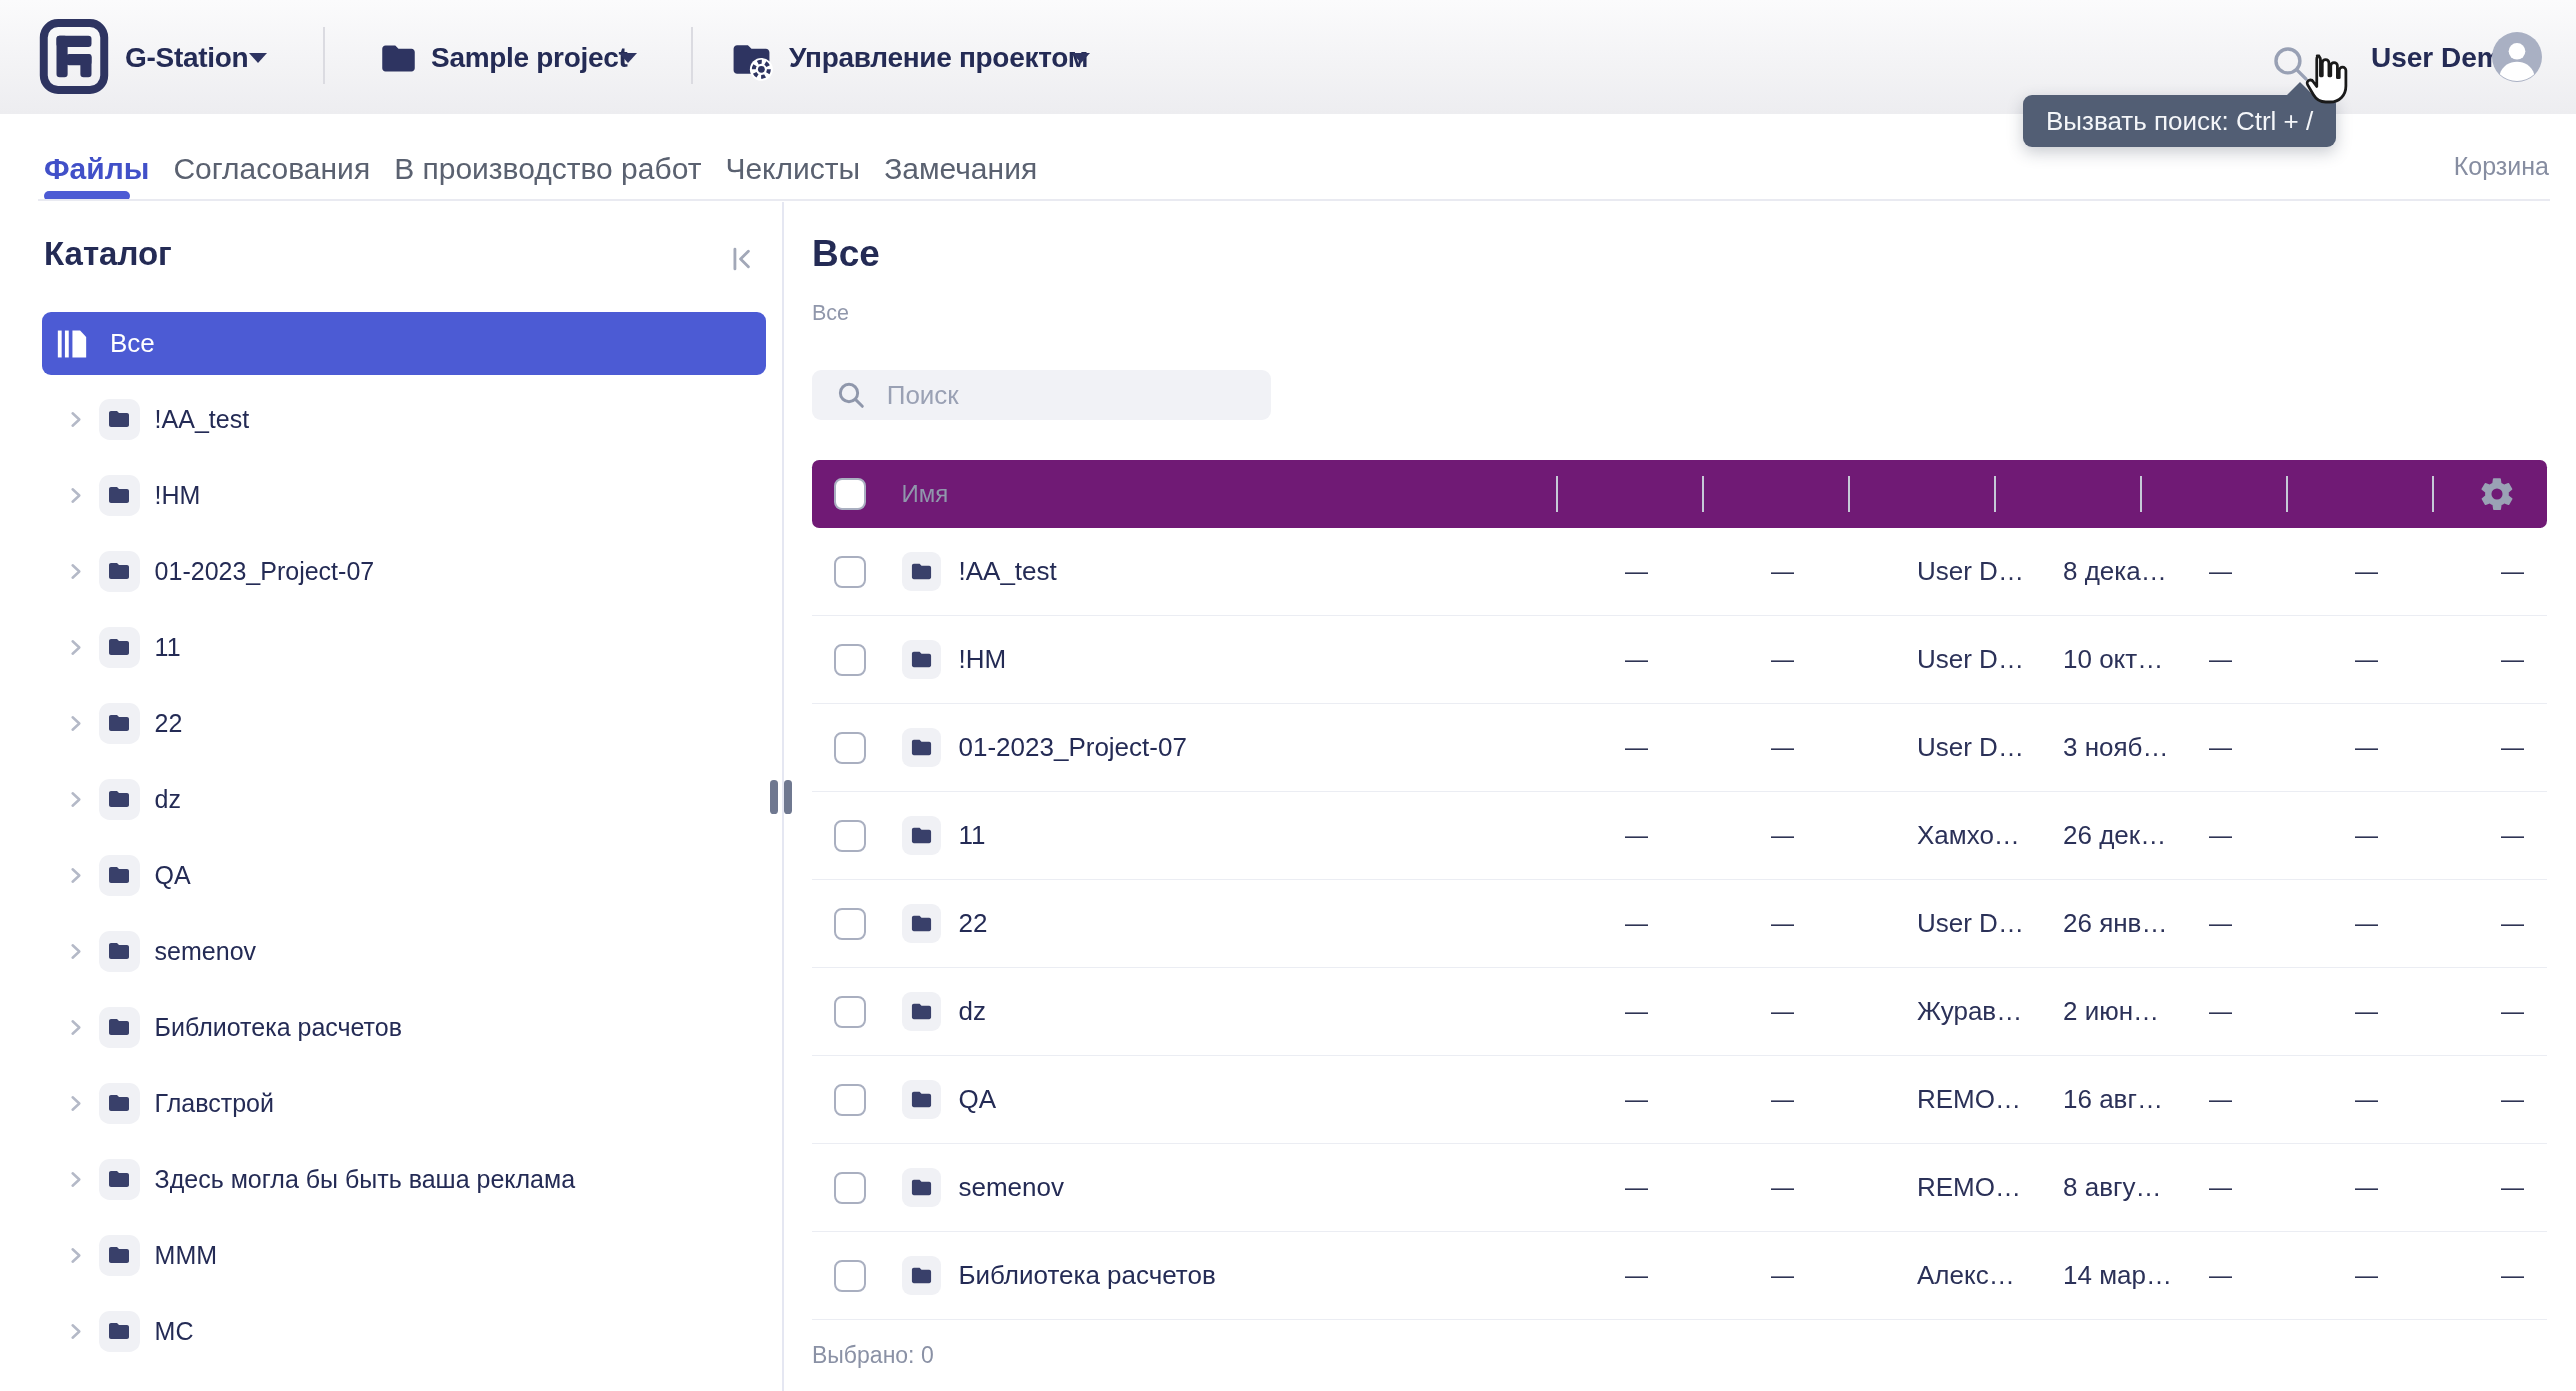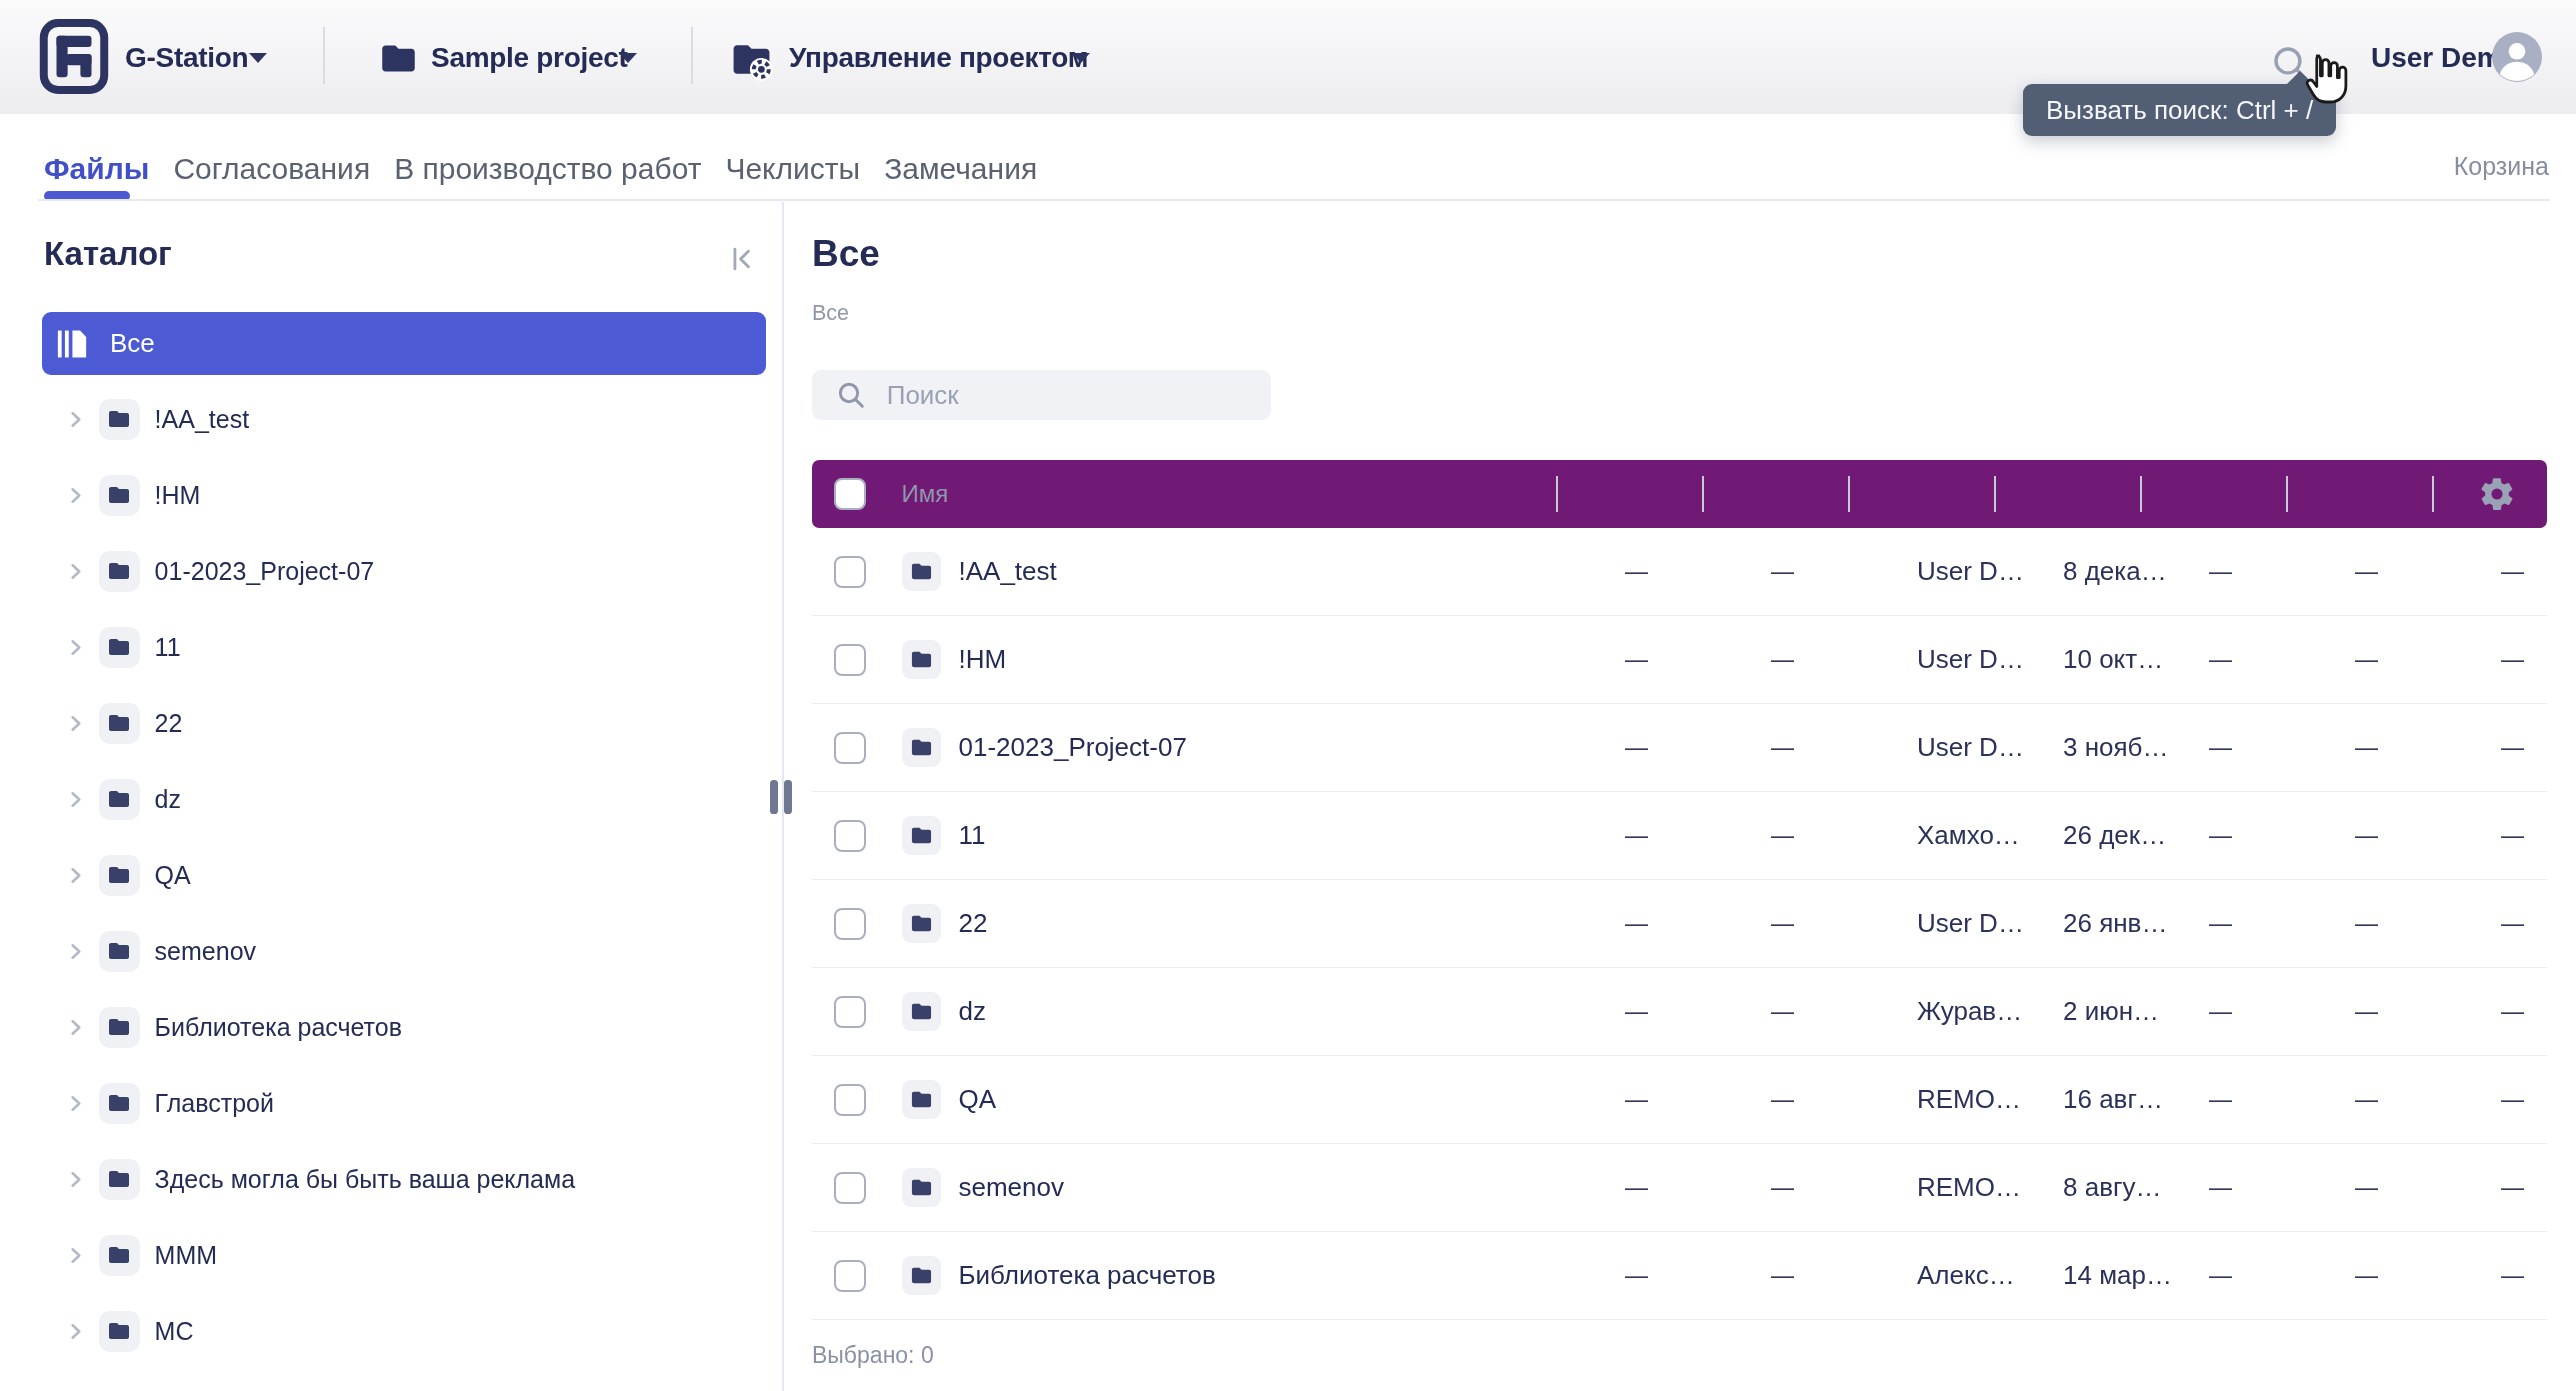--- a/index.html
+++ b/index.html
@@ -16,21 +16,21 @@
            border-top:10.7px solid #2e3461; position:absolute; top:53px; }
   .vdiv { position:absolute; top:27px; width:1.8px; height:57px; background:#dbdbe1; }
   .hicon { position:absolute; top:39px; }
   .user-name { position:absolute; left:2351px; top:39px; height:38px; display:flex; align-items:center;
                font-size:28px; font-weight:700; color:#242b55;margin-left:20px; }
   .avatar { position:absolute; left:2492px; top:32px; width:50px; height:50px; }
   .search-btn { position:absolute; left:2270px; top:43px; width:41px; height:41px; color:#98a0b4; }
   .cursor { position:absolute; left:2295px; top:48px; width:59px; height:63px; z-index:30; }
 
   
-  .tooltip { position:absolute; left:2023px; top:84px; height:52px; background:#525e74; border-radius:9px;
+  .tooltip { position:absolute; left:2023px; top:95px; height:52px; background:#525e74; border-radius:9px;
              display:flex; align-items:center; padding:0 23px; z-index:20;
              font-size:26px; color:#f4f6f9; white-space:nowrap; box-shadow:0 5.4px 16px rgba(40,50,70,.25); }
   .tooltip .arrow { position:absolute; top:-13.4px; left:263px; width:0; height:0;
                     border-left:14.3px solid transparent; border-right:14.3px solid transparent;
                     border-bottom:14.3px solid #525e74; }
 
   
   .tabs { position:absolute; left:44px; top:152px; display:flex; gap:24px; }
   .tab { font-size:30px; font-weight:500; color:#5a6170; white-space:nowrap; }
   .tab.active { color:#4150c8; font-weight:700; }

